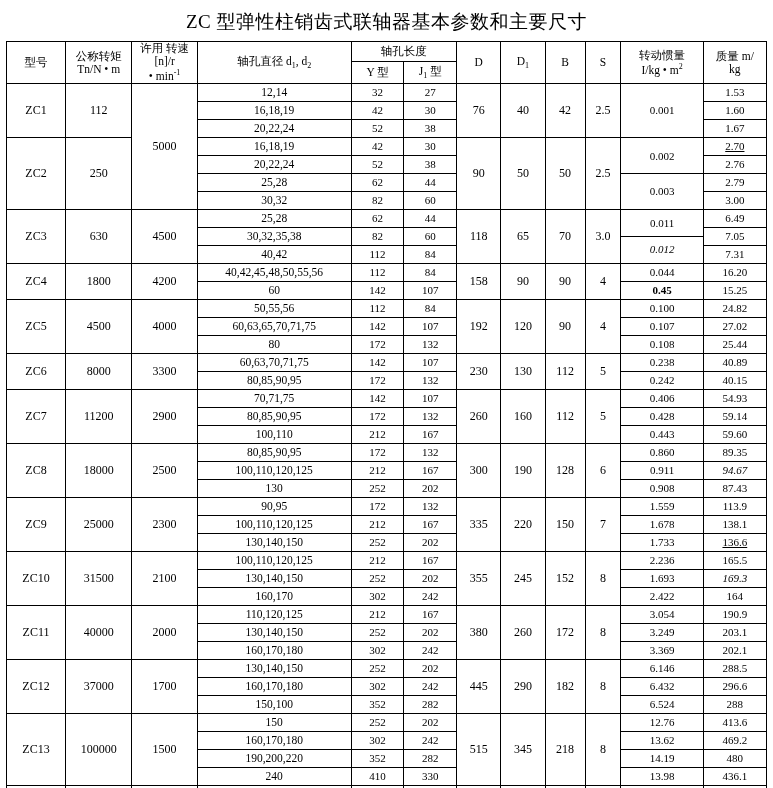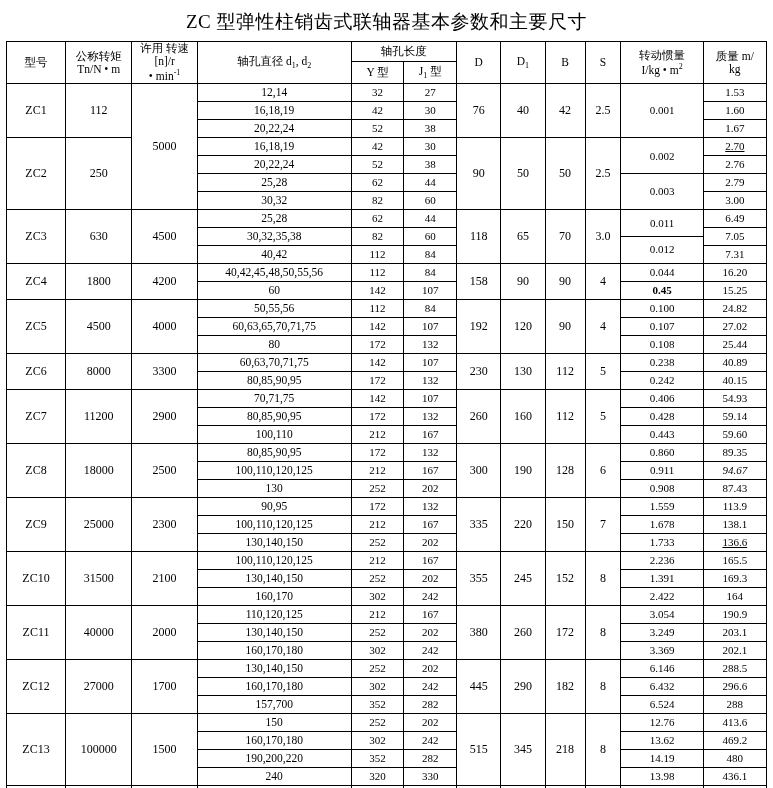--- a/index.html
+++ b/index.html
@@ -274,21 +274,21 @@
               <span class="ln" style="height: 17px; line-height: 17px;">84</span>
             </span>
           </td>
           <td class="num">118</td>
           <td class="num">65</td>
           <td class="num">70</td>
           <td class="num">3.0</td>
           <td class="stackcell">
             <span class="stack small">
               <span class="ln" style="height: 25.5px; line-height: 25.5px;">0.011</span>
-              <span class="ln" style="height: 25.5px; line-height: 25.5px;">0.012</span>
+              <span class="ln" style="height: 25.5px; line-height: 25.5px; font-style: italic;">0.012</span>
             </span>
           </td>
           <td class="stackcell">
             <span class="stack small">
               <span class="ln" style="height: 17px; line-height: 17px;">6.49</span>
               <span class="ln" style="height: 17px; line-height: 17px;">7.05</span>
               <span class="ln" style="height: 17px; line-height: 17px;">7.31</span>
             </span>
           </td>
         </tr>
@@ -571,28 +571,28 @@
               <span class="ln" style="height: 17px; line-height: 17px;">242</span>
             </span>
           </td>
           <td class="num">355</td>
           <td class="num">245</td>
           <td class="num">152</td>
           <td class="num">8</td>
           <td class="stackcell">
             <span class="stack small">
               <span class="ln" style="height: 17px; line-height: 17px;">2.236</span>
-              <span class="ln" style="height: 17px; line-height: 17px;">1.391</span>
+              <span class="ln" style="height: 17px; line-height: 17px;">1.693</span>
               <span class="ln" style="height: 17px; line-height: 17px;">2.422</span>
             </span>
           </td>
           <td class="stackcell">
             <span class="stack small">
               <span class="ln" style="height: 17px; line-height: 17px;">165.5</span>
-              <span class="ln" style="height: 17px; line-height: 17px;">169.3</span>
+              <span class="ln" style="height: 17px; line-height: 17px; font-style: italic;">169.3</span>
               <span class="ln" style="height: 17px; line-height: 17px;">164</span>
             </span>
           </td>
         </tr>
         <tr style="height: 51px;">
           <td class="model">ZC11</td>
           <td class="num">40000</td>
           <td class="num">2000</td>
           <td class="stackcell">
             <span class="stack bore">
@@ -629,27 +629,27 @@
           <td class="stackcell">
             <span class="stack small">
               <span class="ln" style="height: 17px; line-height: 17px;">190.9</span>
               <span class="ln" style="height: 17px; line-height: 17px;">203.1</span>
               <span class="ln" style="height: 17px; line-height: 17px;">202.1</span>
             </span>
           </td>
         </tr>
         <tr style="height: 51px;">
           <td class="model">ZC12</td>
-          <td class="num">27000</td>
+          <td class="num">37000</td>
           <td class="num">1700</td>
           <td class="stackcell">
             <span class="stack bore">
               <span class="ln" style="height: 17px; line-height: 17px;">130,140,150</span>
               <span class="ln" style="height: 17px; line-height: 17px;">160,170,180</span>
-              <span class="ln" style="height: 17px; line-height: 17px;">157,700</span>
+              <span class="ln" style="height: 17px; line-height: 17px;">150,100</span>
             </span>
           </td>
           <td class="stackcell">
             <span class="stack small">
               <span class="ln" style="height: 17px; line-height: 17px;">252</span>
               <span class="ln" style="height: 17px; line-height: 17px;">302</span>
               <span class="ln" style="height: 17px; line-height: 17px;">352</span>
             </span>
           </td>
           <td class="stackcell">
@@ -688,21 +688,21 @@
               <span class="ln" style="height: 17px; line-height: 17px;">160,170,180</span>
               <span class="ln" style="height: 17px; line-height: 17px;">190,200,220</span>
               <span class="ln" style="height: 17px; line-height: 17px;">240</span>
             </span>
           </td>
           <td class="stackcell">
             <span class="stack small">
               <span class="ln" style="height: 17px; line-height: 17px;">252</span>
               <span class="ln" style="height: 17px; line-height: 17px;">302</span>
               <span class="ln" style="height: 17px; line-height: 17px;">352</span>
-              <span class="ln" style="height: 17px; line-height: 17px;">320</span>
+              <span class="ln" style="height: 17px; line-height: 17px;">410</span>
             </span>
           </td>
           <td class="stackcell">
             <span class="stack small">
               <span class="ln" style="height: 17px; line-height: 17px;">202</span>
               <span class="ln" style="height: 17px; line-height: 17px;">242</span>
               <span class="ln" style="height: 17px; line-height: 17px;">282</span>
               <span class="ln" style="height: 17px; line-height: 17px;">330</span>
             </span>
           </td>

